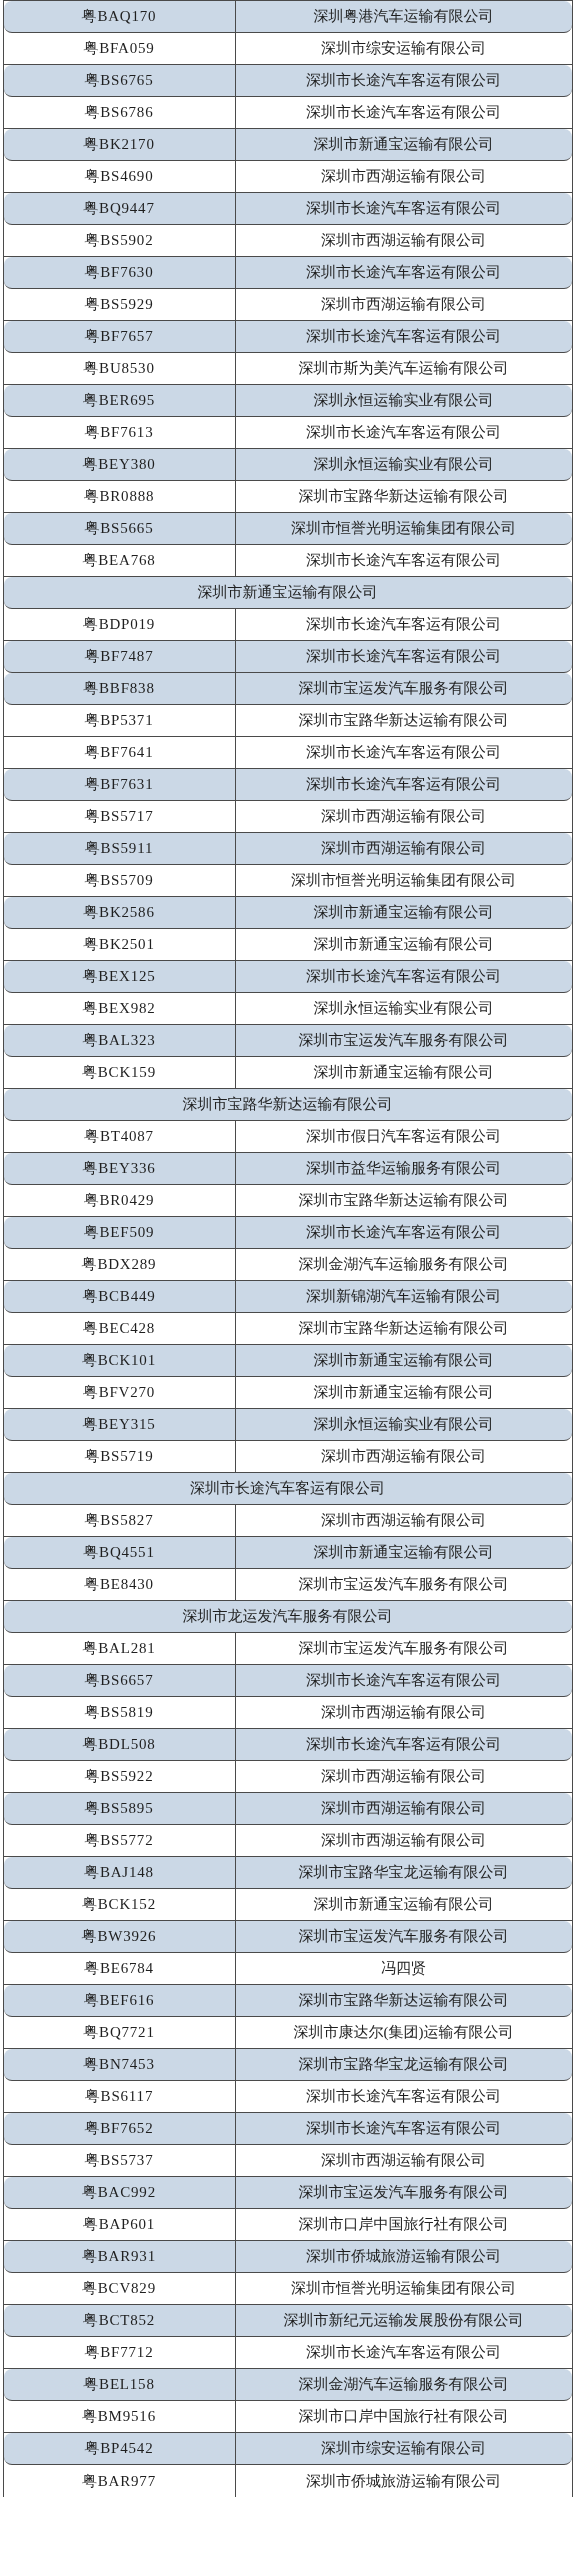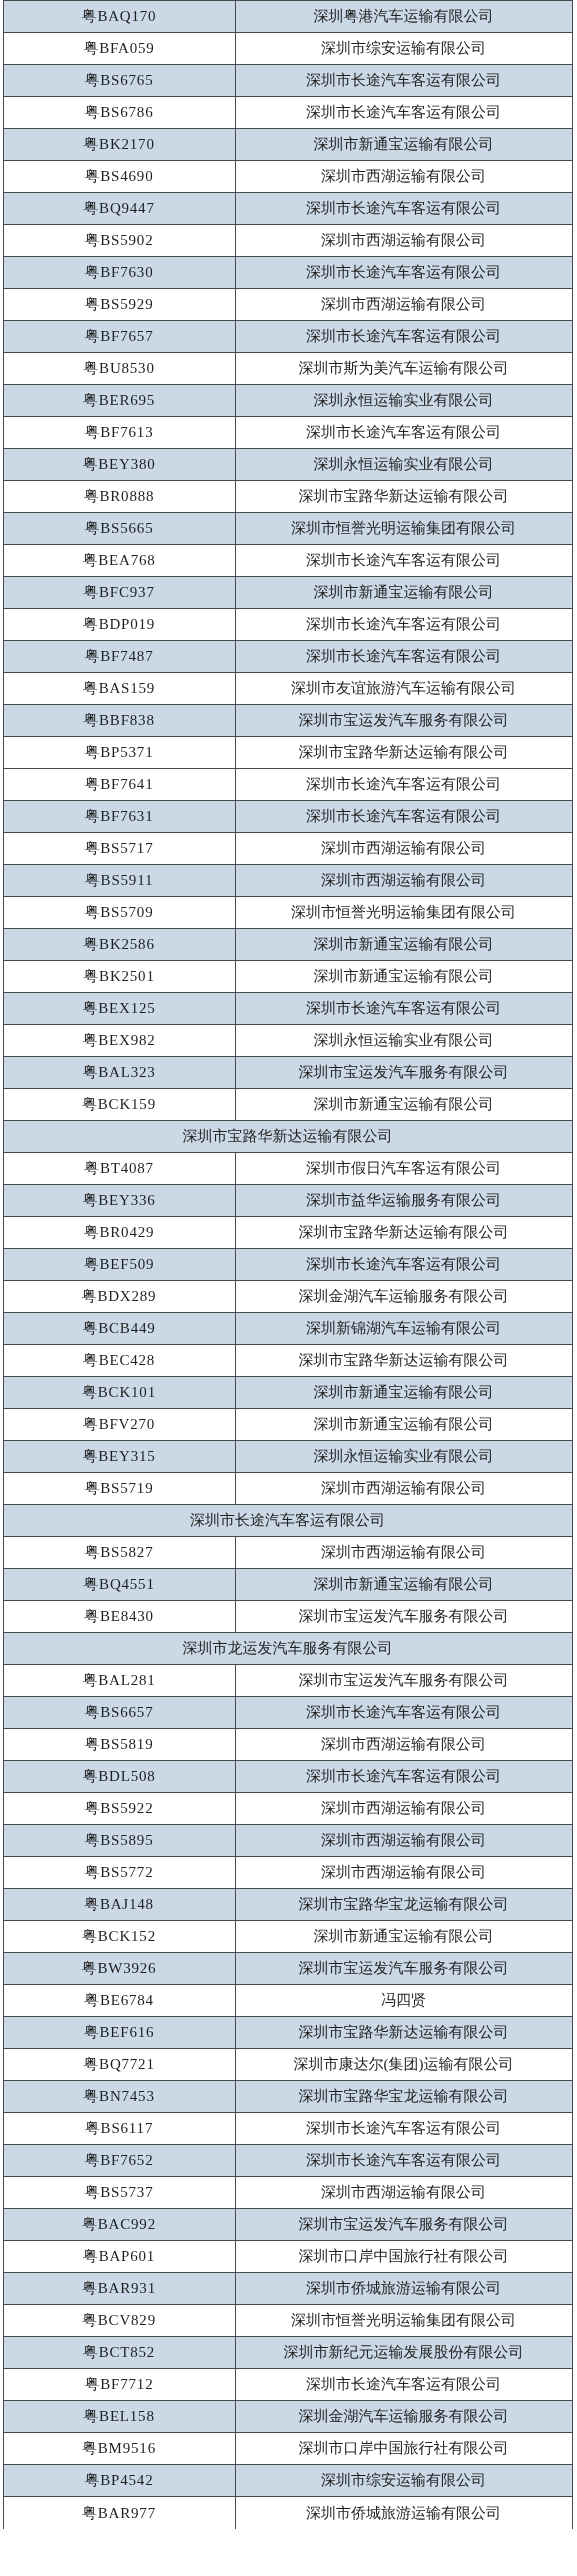--- a/index.html
+++ b/index.html
@@ -25,20 +25,21 @@
     height: 32px;
     box-sizing: border-box;
     border-bottom: 1.7px solid var(--border, #4a4a4a);
     background: var(--row-bg, #ffffff);
   }
   .row:last-child {
     border-bottom: none;
   }
   .row.alt {
     background: var(--alt-bg, #cbd8e6);
+    border-radius: 8px;
   }
   .cell {
     display: flex;
     align-items: center;
     justify-content: center;
     color: var(--text, #1f1f1f);
     white-space: nowrap;
     overflow: hidden;
     box-sizing: border-box;
   }
@@ -142,38 +143,33 @@
       <div class="cell plate">粤BS5665</div>
       <div class="cell company">深圳市恒誉光明运输集团有限公司</div>
     </div>
 
     <div class="row">
       <div class="cell plate">粤BEA768</div>
       <div class="cell company">深圳市长途汽车客运有限公司</div>
     </div>
 
     <div class="row alt">
-      <div class="cell plate">粤BFC937</div>
       <div class="cell company">深圳市新通宝运输有限公司</div>
     </div>
 
     <div class="row">
       <div class="cell plate">粤BDP019</div>
       <div class="cell company">深圳市长途汽车客运有限公司</div>
     </div>
 
     <div class="row alt">
       <div class="cell plate">粤BF7487</div>
       <div class="cell company">深圳市长途汽车客运有限公司</div>
     </div>
 
-    <div class="row">
-      <div class="cell plate">粤BAS159</div>
-      <div class="cell company">深圳市友谊旅游汽车运输有限公司</div>
-    </div>
 
     <div class="row alt">
       <div class="cell plate">粤BBF838</div>
       <div class="cell company">深圳市宝运发汽车服务有限公司</div>
     </div>
 
     <div class="row">
       <div class="cell plate">粤BP5371</div>
       <div class="cell company">深圳市宝路华新达运输有限公司</div>
     </div>

